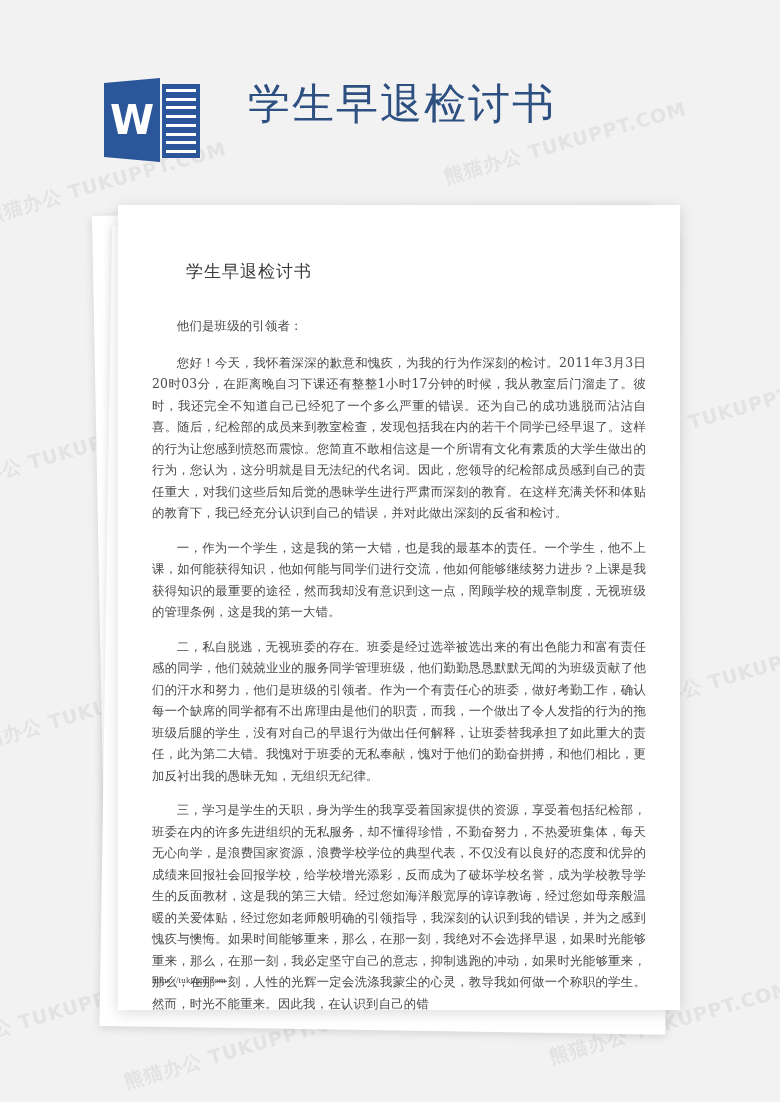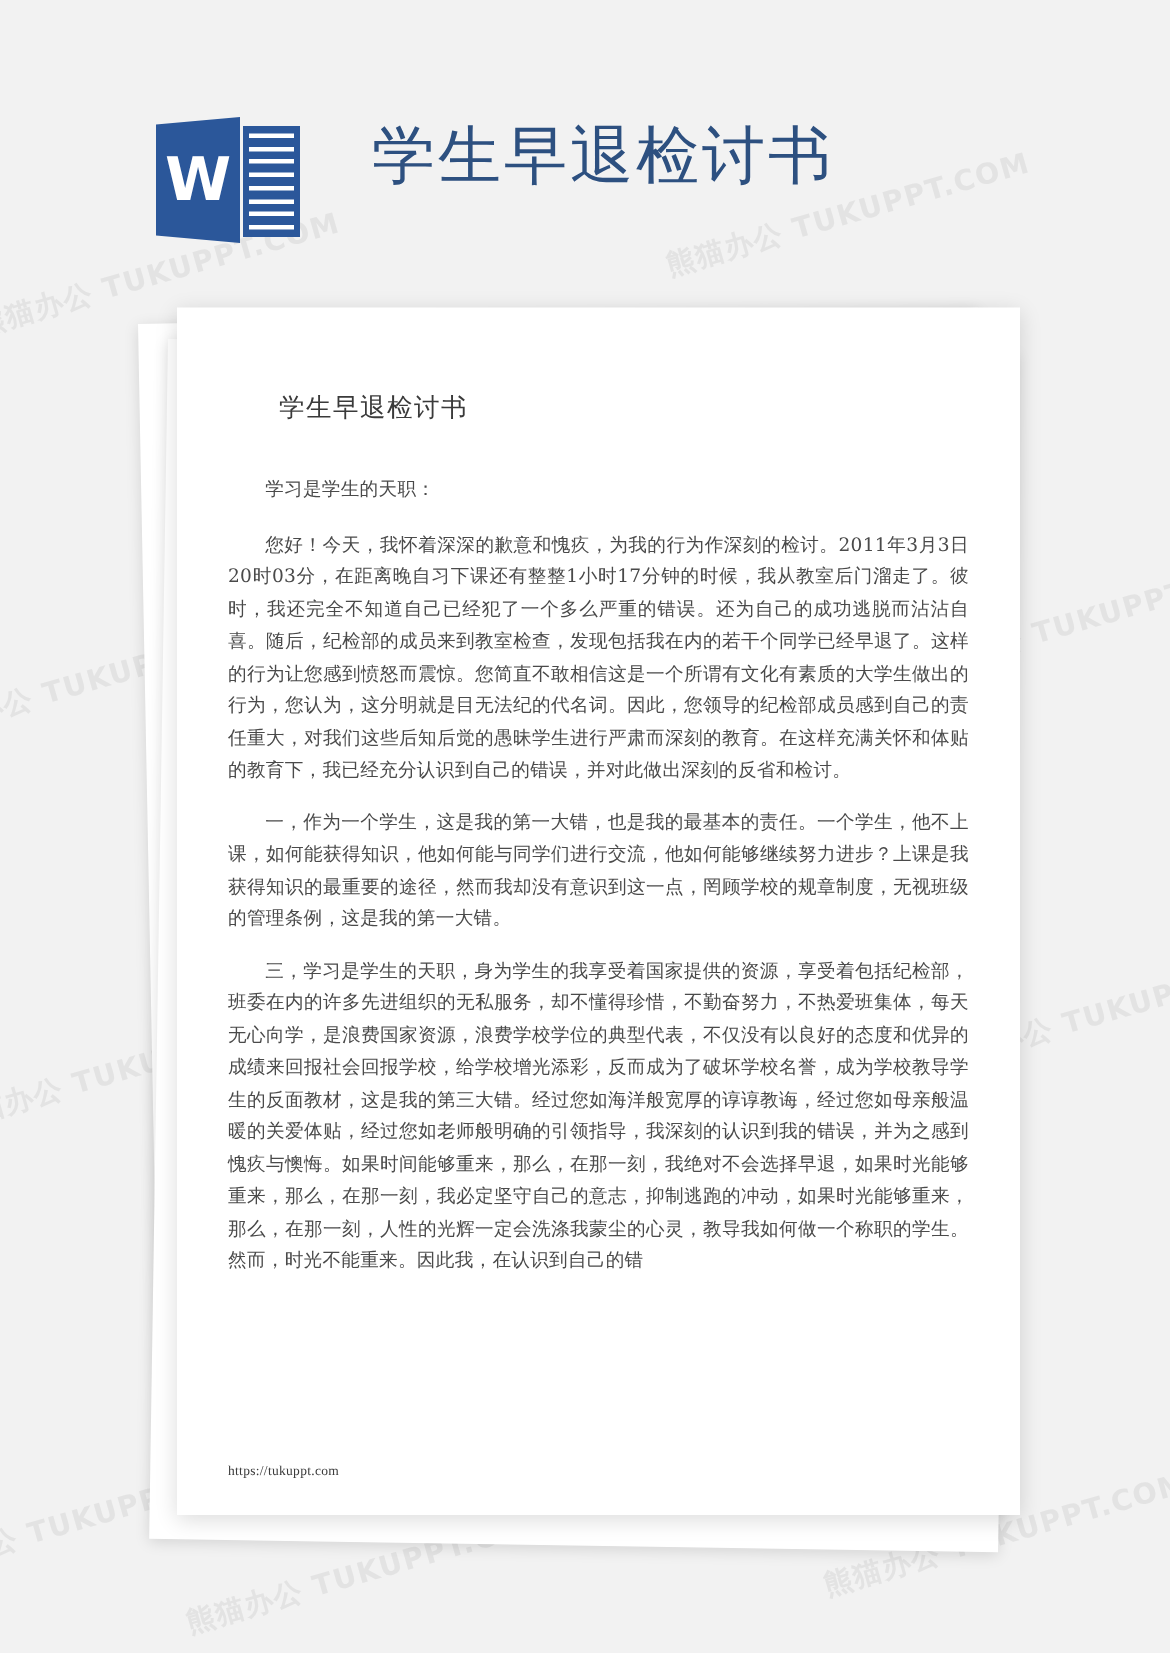--- a/index.html
+++ b/index.html
@@ -217,19 +217,20 @@
 </div>
 
 <div id="paper-stack">
   <div class="sheet-back" id="sheet-back-left"></div>
   <div class="sheet-back" id="sheet-back-bottom"></div>
 </div>
 
 <div id="document-page">
   <div id="doc-inner">
     <div id="doc-heading">学生早退检讨书</div>
-    <p class="doc-p" id="doc-salutation">学习是学生的天职：</p>
+    <p class="doc-p" id="doc-salutation">他们是班级的引领者：</p>
     <p class="doc-p">您好！今天，我怀着深深的歉意和愧疚，为我的行为作深刻的检讨。2011年3月3日20时03分，在距离晚自习下课还有整整1小时17分钟的时候，我从教室后门溜走了。彼时，我还完全不知道自己已经犯了一个多么严重的错误。还为自己的成功逃脱而沾沾自喜。随后，纪检部的成员来到教室检查，发现包括我在内的若干个同学已经早退了。这样的行为让您感到愤怒而震惊。您简直不敢相信这是一个所谓有文化有素质的大学生做出的行为，您认为，这分明就是目无法纪的代名词。因此，您领导的纪检部成员感到自己的责任重大，对我们这些后知后觉的愚昧学生进行严肃而深刻的教育。在这样充满关怀和体贴的教育下，我已经充分认识到自己的错误，并对此做出深刻的反省和检讨。</p>
     <p class="doc-p">一，作为一个学生，这是我的第一大错，也是我的最基本的责任。一个学生，他不上课，如何能获得知识，他如何能与同学们进行交流，他如何能够继续努力进步？上课是我获得知识的最重要的途径，然而我却没有意识到这一点，罔顾学校的规章制度，无视班级的管理条例，这是我的第一大错。</p>
+    <p class="doc-p">二，私自脱逃，无视班委的存在。班委是经过选举被选出来的有出色能力和富有责任感的同学，他们兢兢业业的服务同学管理班级，他们勤勤恳恳默默无闻的为班级贡献了他们的汗水和努力，他们是班级的引领者。作为一个有责任心的班委，做好考勤工作，确认每一个缺席的同学都有不出席理由是他们的职责，而我，一个做出了令人发指的行为的拖班级后腿的学生，没有对自己的早退行为做出任何解释，让班委替我承担了如此重大的责任，此为第二大错。我愧对于班委的无私奉献，愧对于他们的勤奋拼搏，和他们相比，更加反衬出我的愚昧无知，无组织无纪律。</p>
     <p class="doc-p">三，学习是学生的天职，身为学生的我享受着国家提供的资源，享受着包括纪检部，班委在内的许多先进组织的无私服务，却不懂得珍惜，不勤奋努力，不热爱班集体，每天无心向学，是浪费国家资源，浪费学校学位的典型代表，不仅没有以良好的态度和优异的成绩来回报社会回报学校，给学校增光添彩，反而成为了破坏学校名誉，成为学校教导学生的反面教材，这是我的第三大错。经过您如海洋般宽厚的谆谆教诲，经过您如母亲般温暖的关爱体贴，经过您如老师般明确的引领指导，我深刻的认识到我的错误，并为之感到愧疚与懊悔。如果时间能够重来，那么，在那一刻，我绝对不会选择早退，如果时光能够重来，那么，在那一刻，我必定坚守自己的意志，抑制逃跑的冲动，如果时光能够重来，那么，在那一刻，人性的光辉一定会洗涤我蒙尘的心灵，教导我如何做一个称职的学生。然而，时光不能重来。因此我，在认识到自己的错</p>
   </div>
   <div id="doc-footer-url">https://tukuppt.com</div>
 </div>
 
 </body></html>

